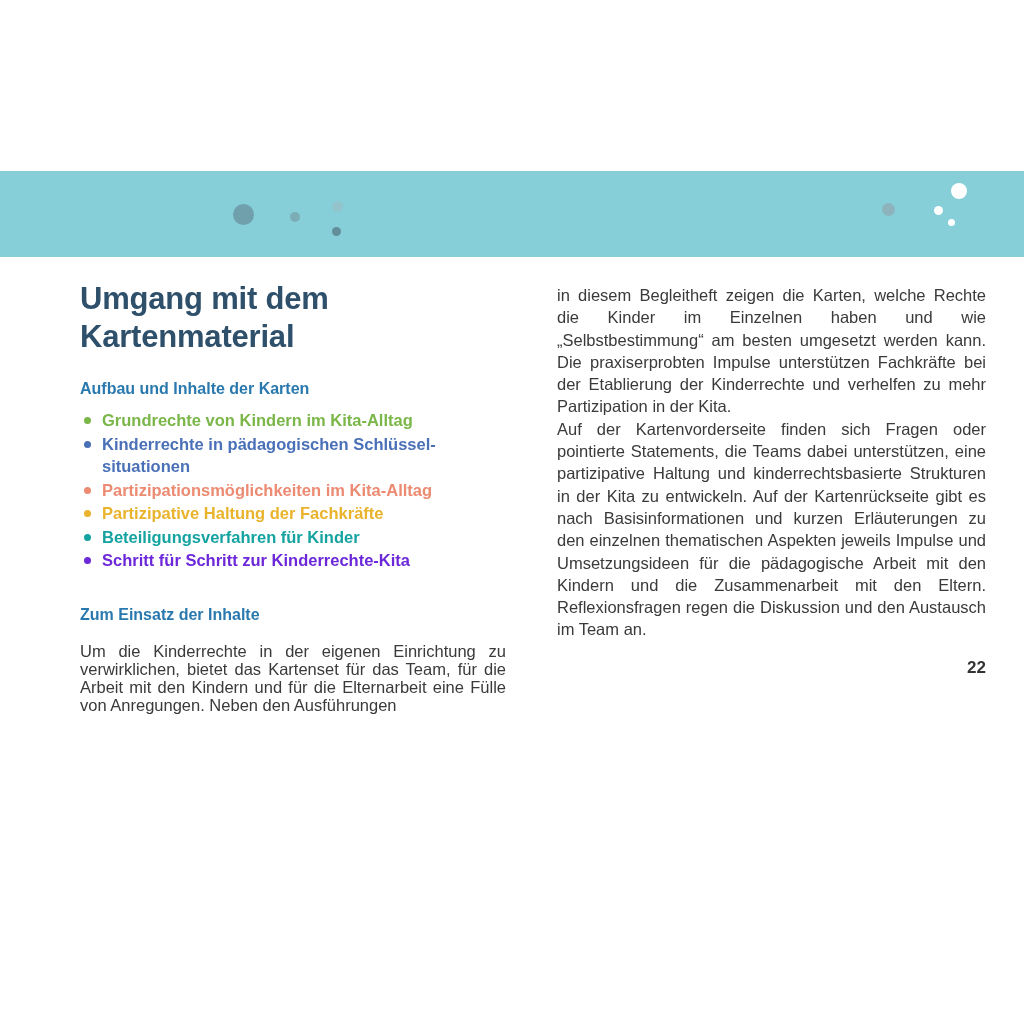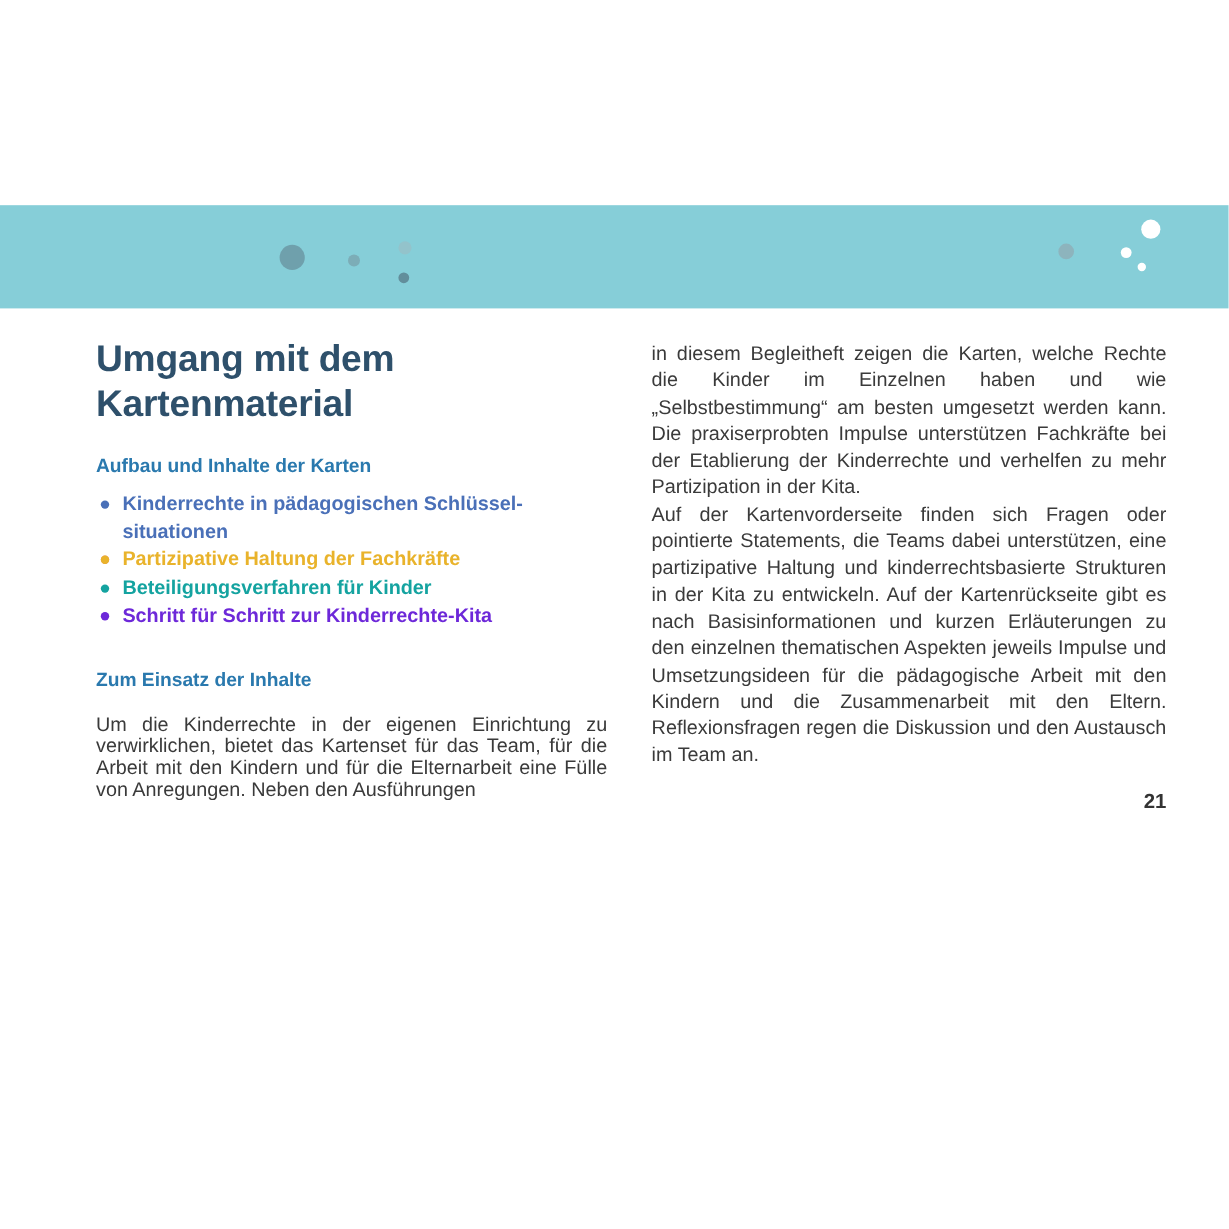--- a/index.html
+++ b/index.html
@@ -13,21 +13,21 @@
   .d2{left:290px;top:41px;width:10px;height:10px;background:#7cadb7;}
   .d3{left:332px;top:30px;width:11px;height:11px;background:#93c3cb;}
   .d4{left:332px;top:56px;width:9px;height:9px;background:#628e9b;}
   .d5{left:951px;top:12px;width:16px;height:16px;background:#ffffff;}
   .d6{left:882px;top:32px;width:13px;height:13px;background:#8db4bd;}
   .d7{left:934px;top:35px;width:9px;height:9px;background:#ffffff;}
   .d8{left:948px;top:48px;width:7px;height:7px;background:#ffffff;}
 
   
   .col-left{position:absolute;left:80px;top:280px;width:426px;}
-  .col-right{position:absolute;left:543px;top:284px;width:429px;}
+  .col-right{position:absolute;left:557px;top:284px;width:429px;}
 
   h1{margin:0;font-size:31px;line-height:38px;font-weight:bold;color:var(--title,#2e506b);letter-spacing:-0.2px;}
   h2{margin:0;font-size:16px;line-height:24px;font-weight:bold;color:var(--heading,#2a79ae);}
   .h2-first{margin-top:21px;}
   .h2-second{margin-top:31px;}
 
   .body-text{margin:0;font-size:16.5px;line-height:23px;color:var(--body,#3a3a3a);}
   .just{text-align:justify;hyphens:auto;}
   .intro{margin-top:13px;}
   .einsatz{margin-top:15px;line-height:18px;}
@@ -54,26 +54,31 @@
     <span class="dot d7"></span>
     <span class="dot d8"></span>
   </div>
 
   <div class="col-left">
     <h1>Umgang mit dem Kartenmaterial</h1>
 
     <h2 class="h2-first">Aufbau und Inhalte der Karten</h2>
 
     <ul class="chapters">
+      <li style="color: rgb(122, 182, 72);">
+        <span class="bdot"></span>
+        <span>Grundrechte von Kindern im Kita-Alltag</span>
+      </li>
       <li style="color: rgb(74, 112, 184);">
         <span class="bdot"></span>
         <span>Kinderrechte in pädagogischen Schlüssel­situationen</span>
       </li>
       <li style="color: rgb(236, 138, 114);">
         <span class="bdot"></span>
+        <span>Partizipationsmöglichkeiten im Kita-Alltag</span>
       </li>
       <li style="color: rgb(233, 179, 43);">
         <span class="bdot"></span>
         <span>Partizipative Haltung der Fachkräfte</span>
       </li>
       <li style="color: rgb(20, 163, 160);">
         <span class="bdot"></span>
         <span>Beteiligungsverfahren für Kinder</span>
       </li>
       <li style="color: #6d28d9;">
@@ -82,16 +87,16 @@
       </li>
     </ul>
 
     <h2 class="h2-second">Zum Einsatz der Inhalte</h2>
     <p class="body-text einsatz just">Um die Kinderrechte in der eigenen Einrichtung zu verwirklichen, bietet das Kartenset für das Team, für die Arbeit mit den Kindern und für die Elternarbeit eine Fülle von Anregungen. Neben den Ausführungen</p>
   </div>
 
   <div class="col-right">
     <p class="just">in diesem Begleitheft zeigen die Karten, welche Rechte die Kinder im Einzelnen haben und wie „Selbstbestimmung“ am besten umgesetzt werden kann. Die praxiserprobten Impulse unterstützen Fachkräfte bei der Etablierung der Kinderrechte und verhelfen zu mehr Partizipation in der Kita.</p>
     <p class="just">Auf der Kartenvorderseite finden sich Fragen oder pointierte Statements, die Teams dabei unterstützen, eine partizipative Haltung und kinderrechtsbasierte Strukturen in der Kita zu entwickeln. Auf der Kartenrückseite gibt es nach Basisinformationen und kurzen Erläuterungen zu den einzelnen thematischen Aspekten jeweils Impulse und Umsetzungsideen für die pädagogische Arbeit mit den Kindern und die Zusammenarbeit mit den Eltern. Reflexionsfragen regen die Diskussion und den Austausch im Team an.</p>
-    <div class="pagenum">21</div>
+    <div class="pagenum">22</div>
   </div>
 
 </div>
 
 </body></html>

